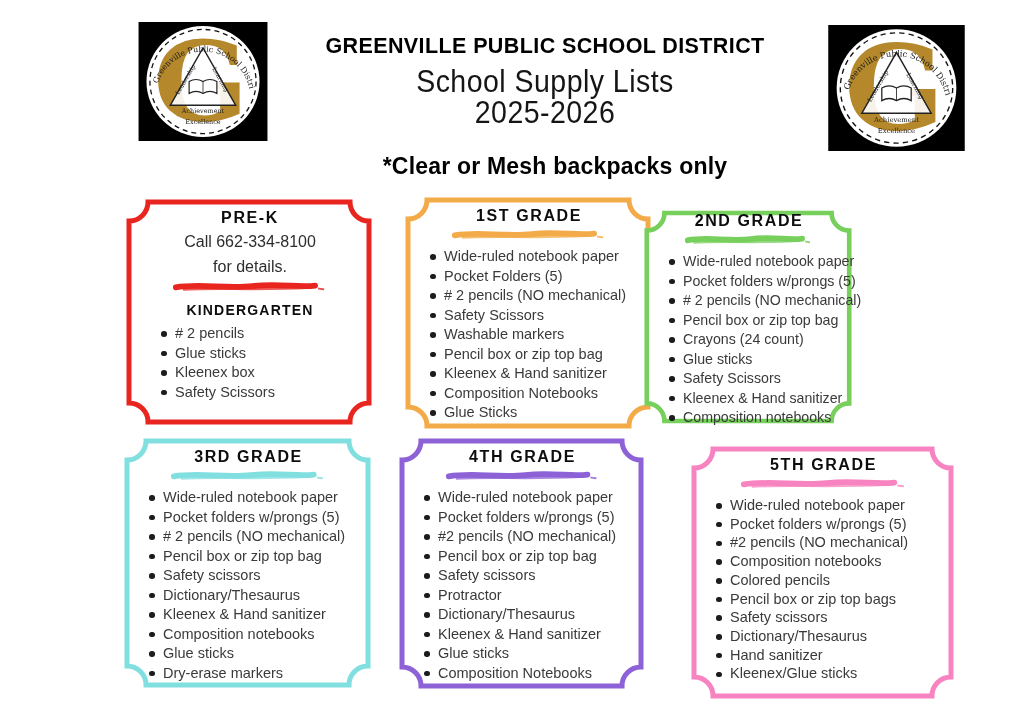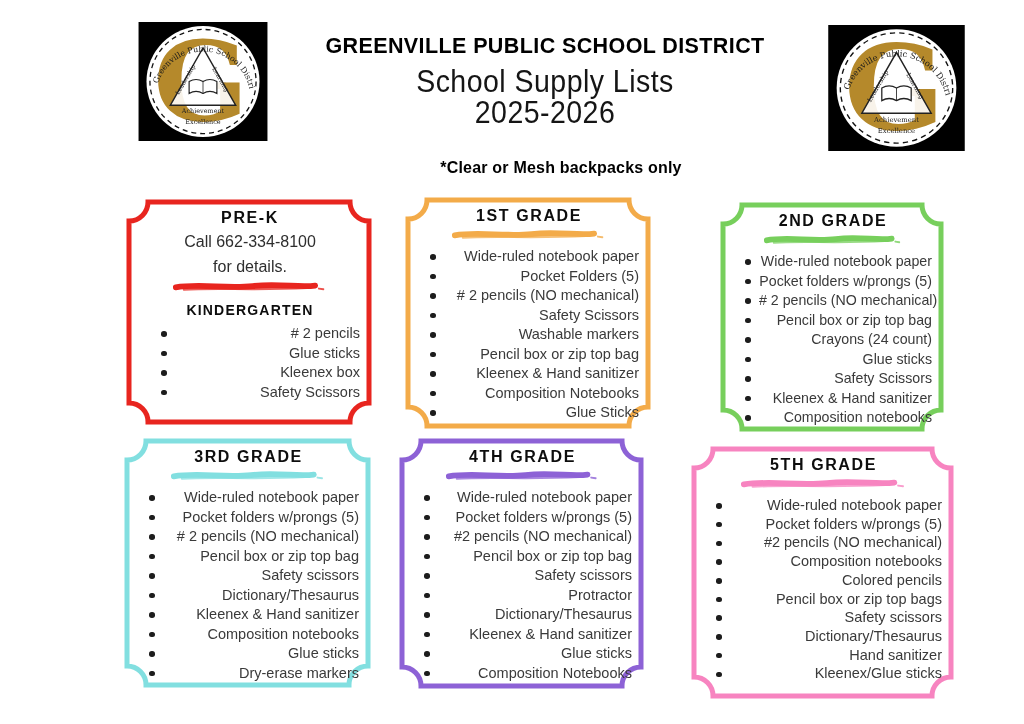--- a/index.html
+++ b/index.html
@@ -15,36 +15,36 @@
   .district-title{
     position:absolute;left:250px;top:34px;width:590px;margin:0;
     text-align:center;font-size:21.5px;font-weight:bold;letter-spacing:.4px;color:#000;
   }
   .supply-title{
     position:absolute;left:250px;top:66px;width:590px;text-align:center;
     font-size:31px;line-height:31px;font-weight:400;color:#151515;
     transform:scaleX(.92);letter-spacing:.5px;
   }
   .backpack-note{
-    position:absolute;left:250px;top:143px;width:590px;margin:16px;text-align:center;
-    font-size:16px;font-weight:bold;color:#000;letter-spacing:.2px;
+    position:absolute;left:250px;top:143px;width:590px;margin:10px;text-align:center;
+    font-size:23px;font-weight:bold;color:#000;letter-spacing:.2px;
   }
   
   .card{position:absolute;}
   .card .frame{position:absolute;left:0;top:0;width:100%;height:100%;}
   .card-body{position:relative;padding:8px 12px 0 14px;text-align:center;}
   .card-title{
     margin:2px 0 0;font-size:16px;font-weight:bold;letter-spacing:1.6px;color:#0d0d0d;
   }
   .card-title.big{font-size:14px;margin-top:9px;letter-spacing:1.2px;}
   .card-text{margin:4px 0 0;font-size:16px;line-height:21px;color:#2e2e2e;}
   .scribble{display:block;margin:3px auto 2px;width:70%;height:13px;}
   .scribble svg{width:100%;height:100%;display:block;}
   ul.items{
-    list-style:none;margin:6px 0 0;padding:0 0 0 8px;text-align:right;
+    list-style:none;margin:6px 0 0;padding:0 0 0 8px;text-align:left;
   }
   ul.items li{
     position:relative;padding-left:17px;font-size:14.5px;line-height:19.5px;
     color:#3a3a3a;white-space:nowrap;
   }
   ul.items li::before{
     content:"";position:absolute;left:3px;top:7.2px;width:5.6px;height:5.6px;
     border-radius:50%;background:#1c1c1c;
   }
   .card.c0 ul.items{padding-left:18px;}
@@ -147,21 +147,21 @@
             <li># 2 pencils (NO mechanical)</li>
             <li>Safety Scissors</li>
             <li>Washable markers</li>
             <li>Pencil box or zip top bag</li>
             <li>Kleenex &amp; Hand sanitizer</li>
             <li>Composition Notebooks</li>
             <li>Glue Sticks</li>
           </ul>
         </div>
   </section>
-      <section class="card c2" style="left: 720px; top: 202px; width: 224px; height: 230px;">
+      <section class="card c2" style="left: 644px; top: 202px; width: 208px; height: 230px;">
     <svg class="frame" aria-hidden="true" viewBox="0 0 224 230">
       <path fill="#ffffff" stroke-width="5" fill-rule="nonzero" d="M 22 3 L 202 3 A 19 19 0 0 0 221 22 L 221 208 A 19 19 0 0 0 202 227 L 22 227 A 19 19 0 0 0 3 208 L 3 22 A 19 19 0 0 0 22 3 Z" stroke="#77cf5c"></path>
     </svg>
     <div class="card-body">
           <h2 class="card-title">2ND GRADE</h2>
           <span class="scribble">
     <svg viewBox="0 0 170 14" preserveAspectRatio="none" aria-hidden="true">
       <path d="M3,8 C28,3.5 58,9.5 88,6.5 C118,3.5 140,8.5 157,6" stroke="#77cf5c" stroke-width="6.2" fill="none" stroke-linecap="round"></path>
       <path d="M12,10.5 C45,8 90,11.5 148,8.5" stroke="#77cf5c" stroke-width="2.4" fill="none" opacity="0.75" stroke-linecap="round"></path>
       <path d="M161,9.2 l5,0.8" stroke="#77cf5c" stroke-width="2" fill="none" opacity="0.8" stroke-linecap="round"></path>

